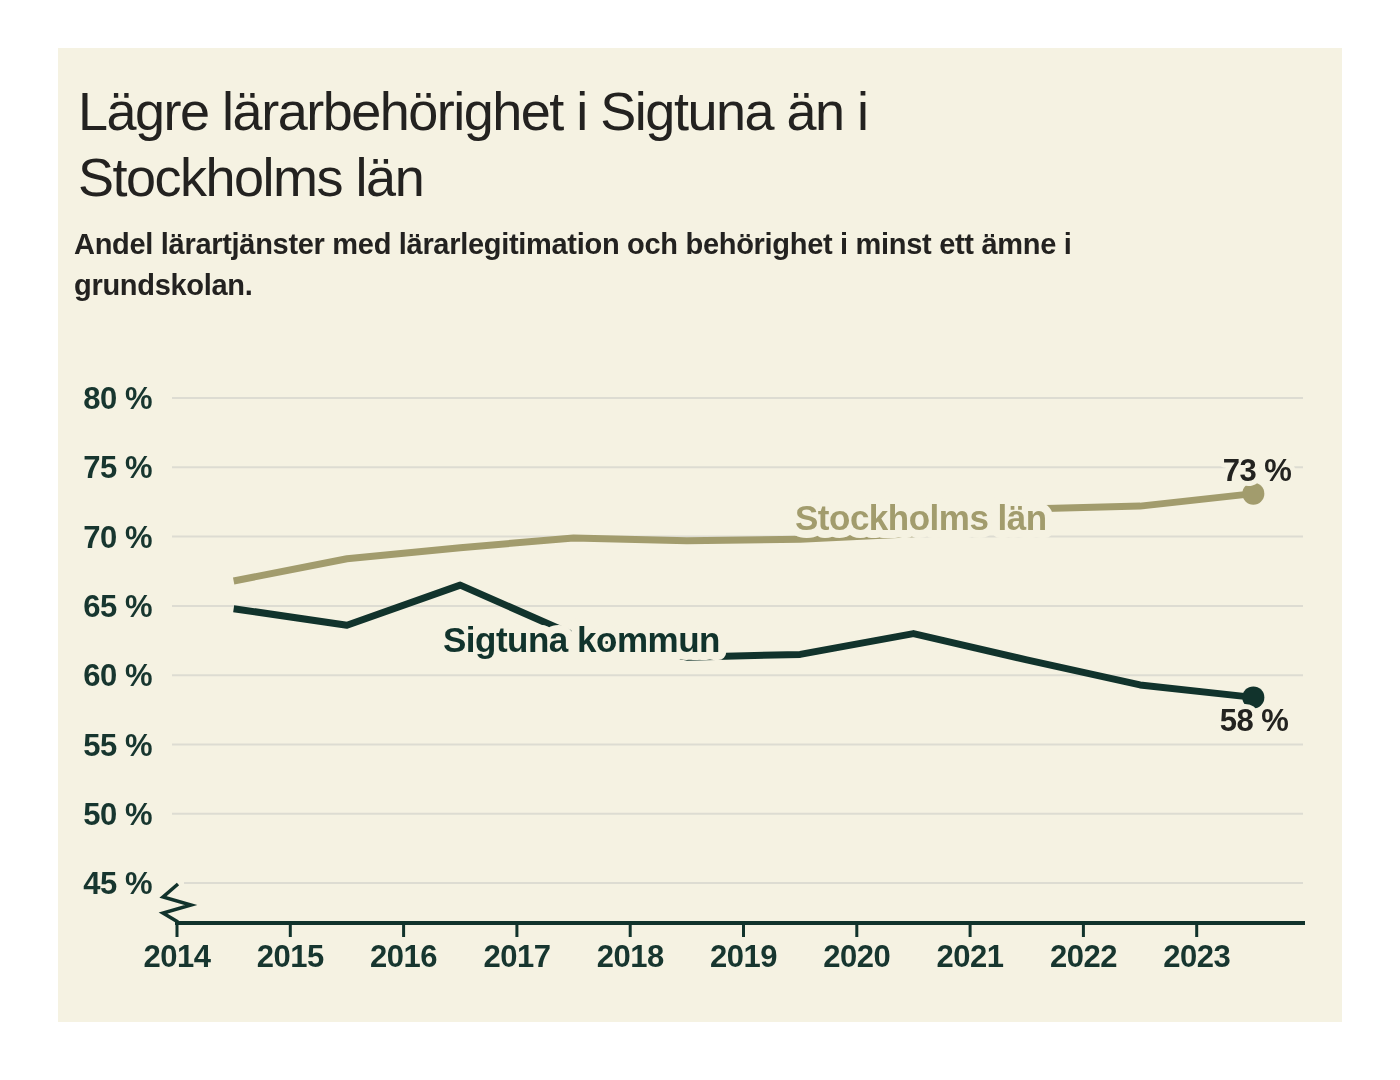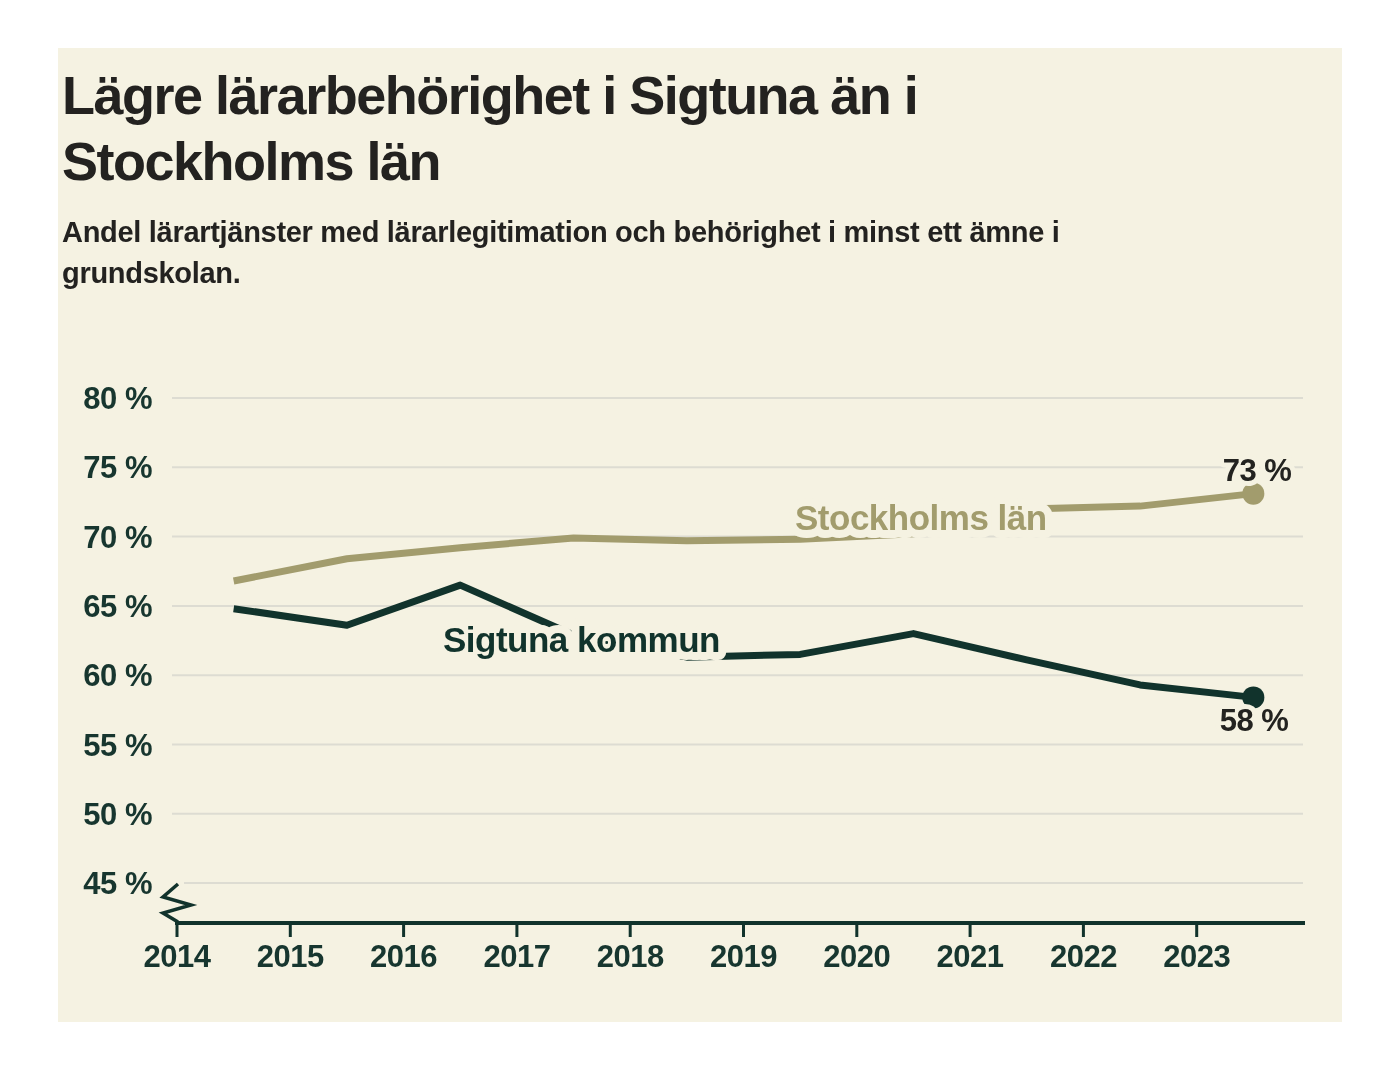--- a/index.html
+++ b/index.html
@@ -6,26 +6,26 @@
   body{
     width:1400px;height:1080px;position:relative;background:#ffffff;
     font-family:"Liberation Sans",sans-serif;overflow:hidden;
   }
   .panel{
     position:absolute;left:58px;top:48px;width:1284px;height:974px;
     background:#f5f2e2;
   }
   #chart{position:absolute;left:0;top:0;width:1400px;height:1080px;}
   .title{
-    position:absolute;left:62px;top:62px;margin:0;width:1150px;
-    font-size:54px;line-height:66px;font-weight:bold;letter-spacing:-1.5px;
+    position:absolute;left:62px;top:62px;margin:16px;width:1150px;
+    font-size:54px;line-height:66px;font-weight:normal;letter-spacing:-1.5px;
     color:#232220;
   }
   .subtitle{
-    position:absolute;left:62px;top:212px;margin:0;width:1240px;
+    position:absolute;left:62px;top:212px;margin:12px;width:1240px;
     font-size:29px;line-height:41px;font-weight:bold;letter-spacing:-0.3px;
     color:#232220;
   }
   svg text{font-family:"Liberation Sans",sans-serif;font-weight:bold;}
 </style>
 </head>
 <body>
 
 <div class="panel"></div>
 

